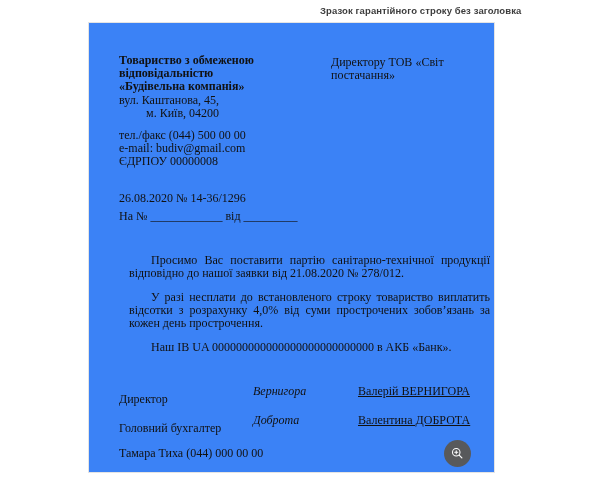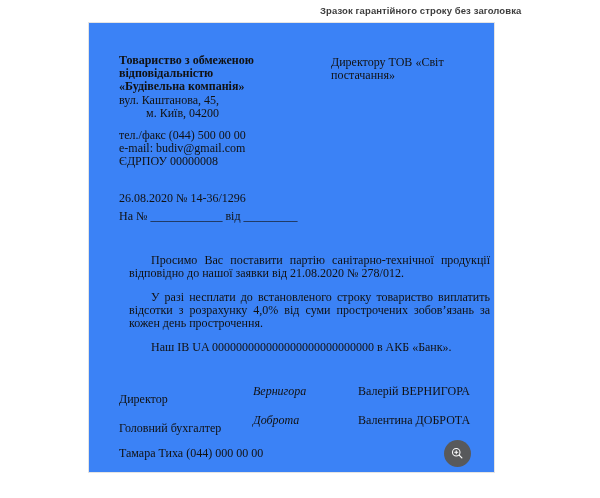--- a/index.html
+++ b/index.html
@@ -49,21 +49,21 @@
   .body-text {
     left: 30px; top: 231px; width: 361px;
     text-align: justify;
     margin-left: 10px;
   }
   .body-text p { margin: 0 0 11px 0; text-indent: 22px; }
   .signatures { left: 30px; top: 362px; width: 361px; }
   .sig-row { position: relative; height: 29px; }
   .sig-pos  { position: absolute; left: 0; top: 8px; }
   .sig-hand { position: absolute; left: 134px; top: 0; font-style: italic; }
-  .sig-name { position: absolute; left: 239px; top: 0; }
+  .sig-name { position: absolute; left: 239px; top: 0; text-decoration: underline; }
   .executor { left: 30px; top: 424px; }
   .zoom-btn {
     position: absolute;
     left: 355px; top: 417px;
     width: 27px; height: 27px;
     border-radius: 50%;
     background: #58595b;
     border: none;
     padding: 0;
     display: flex;

